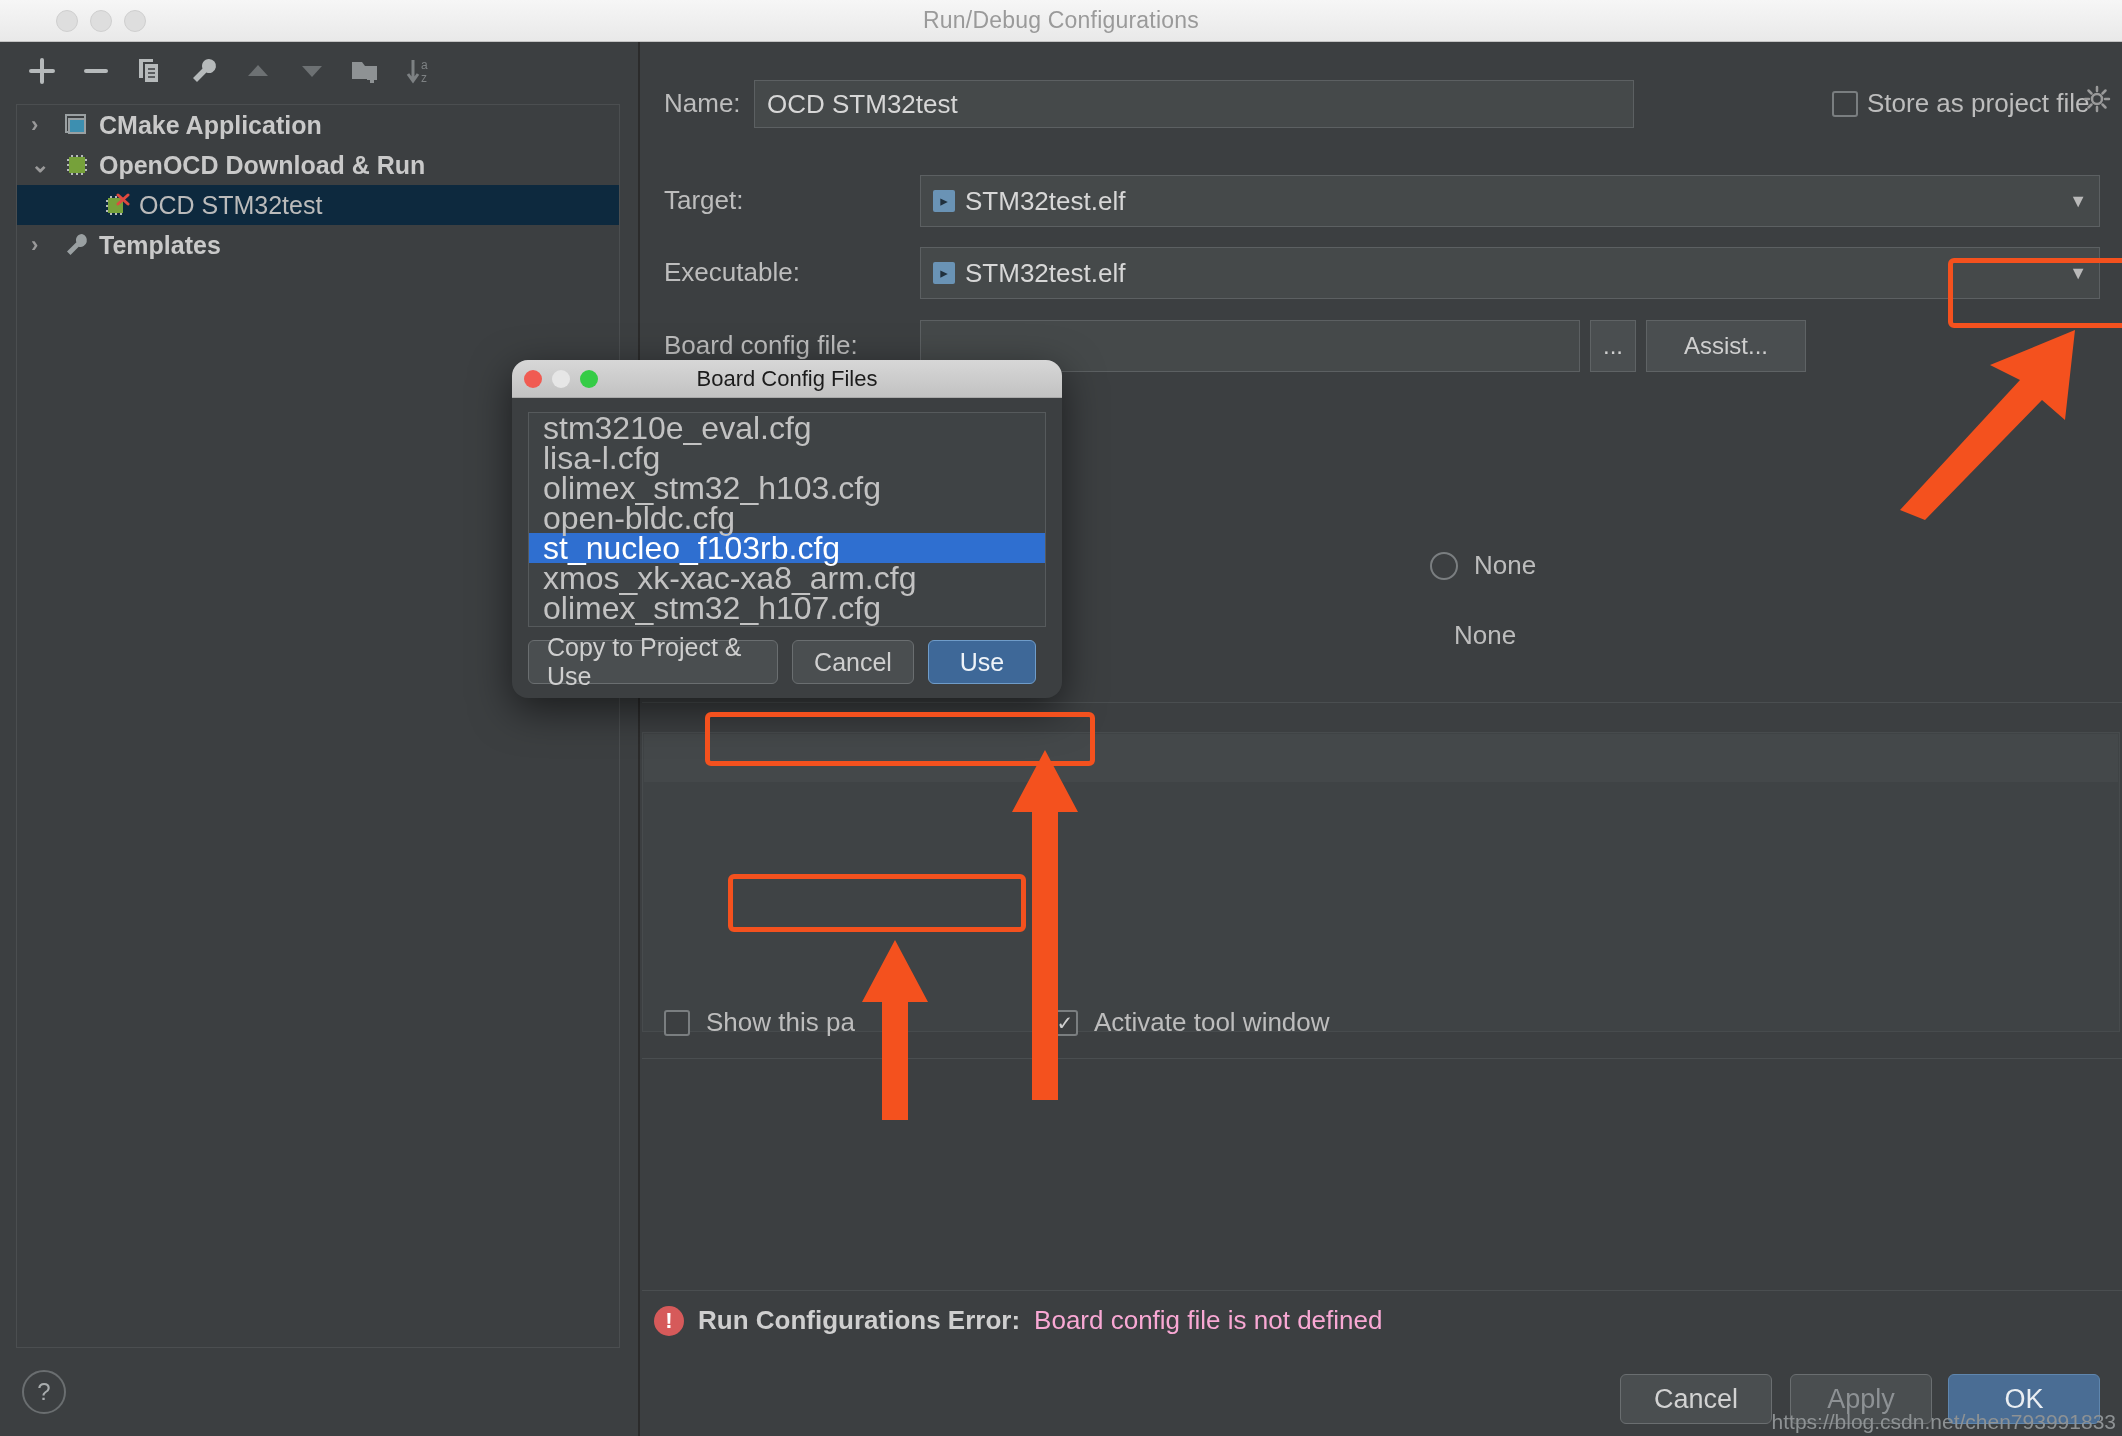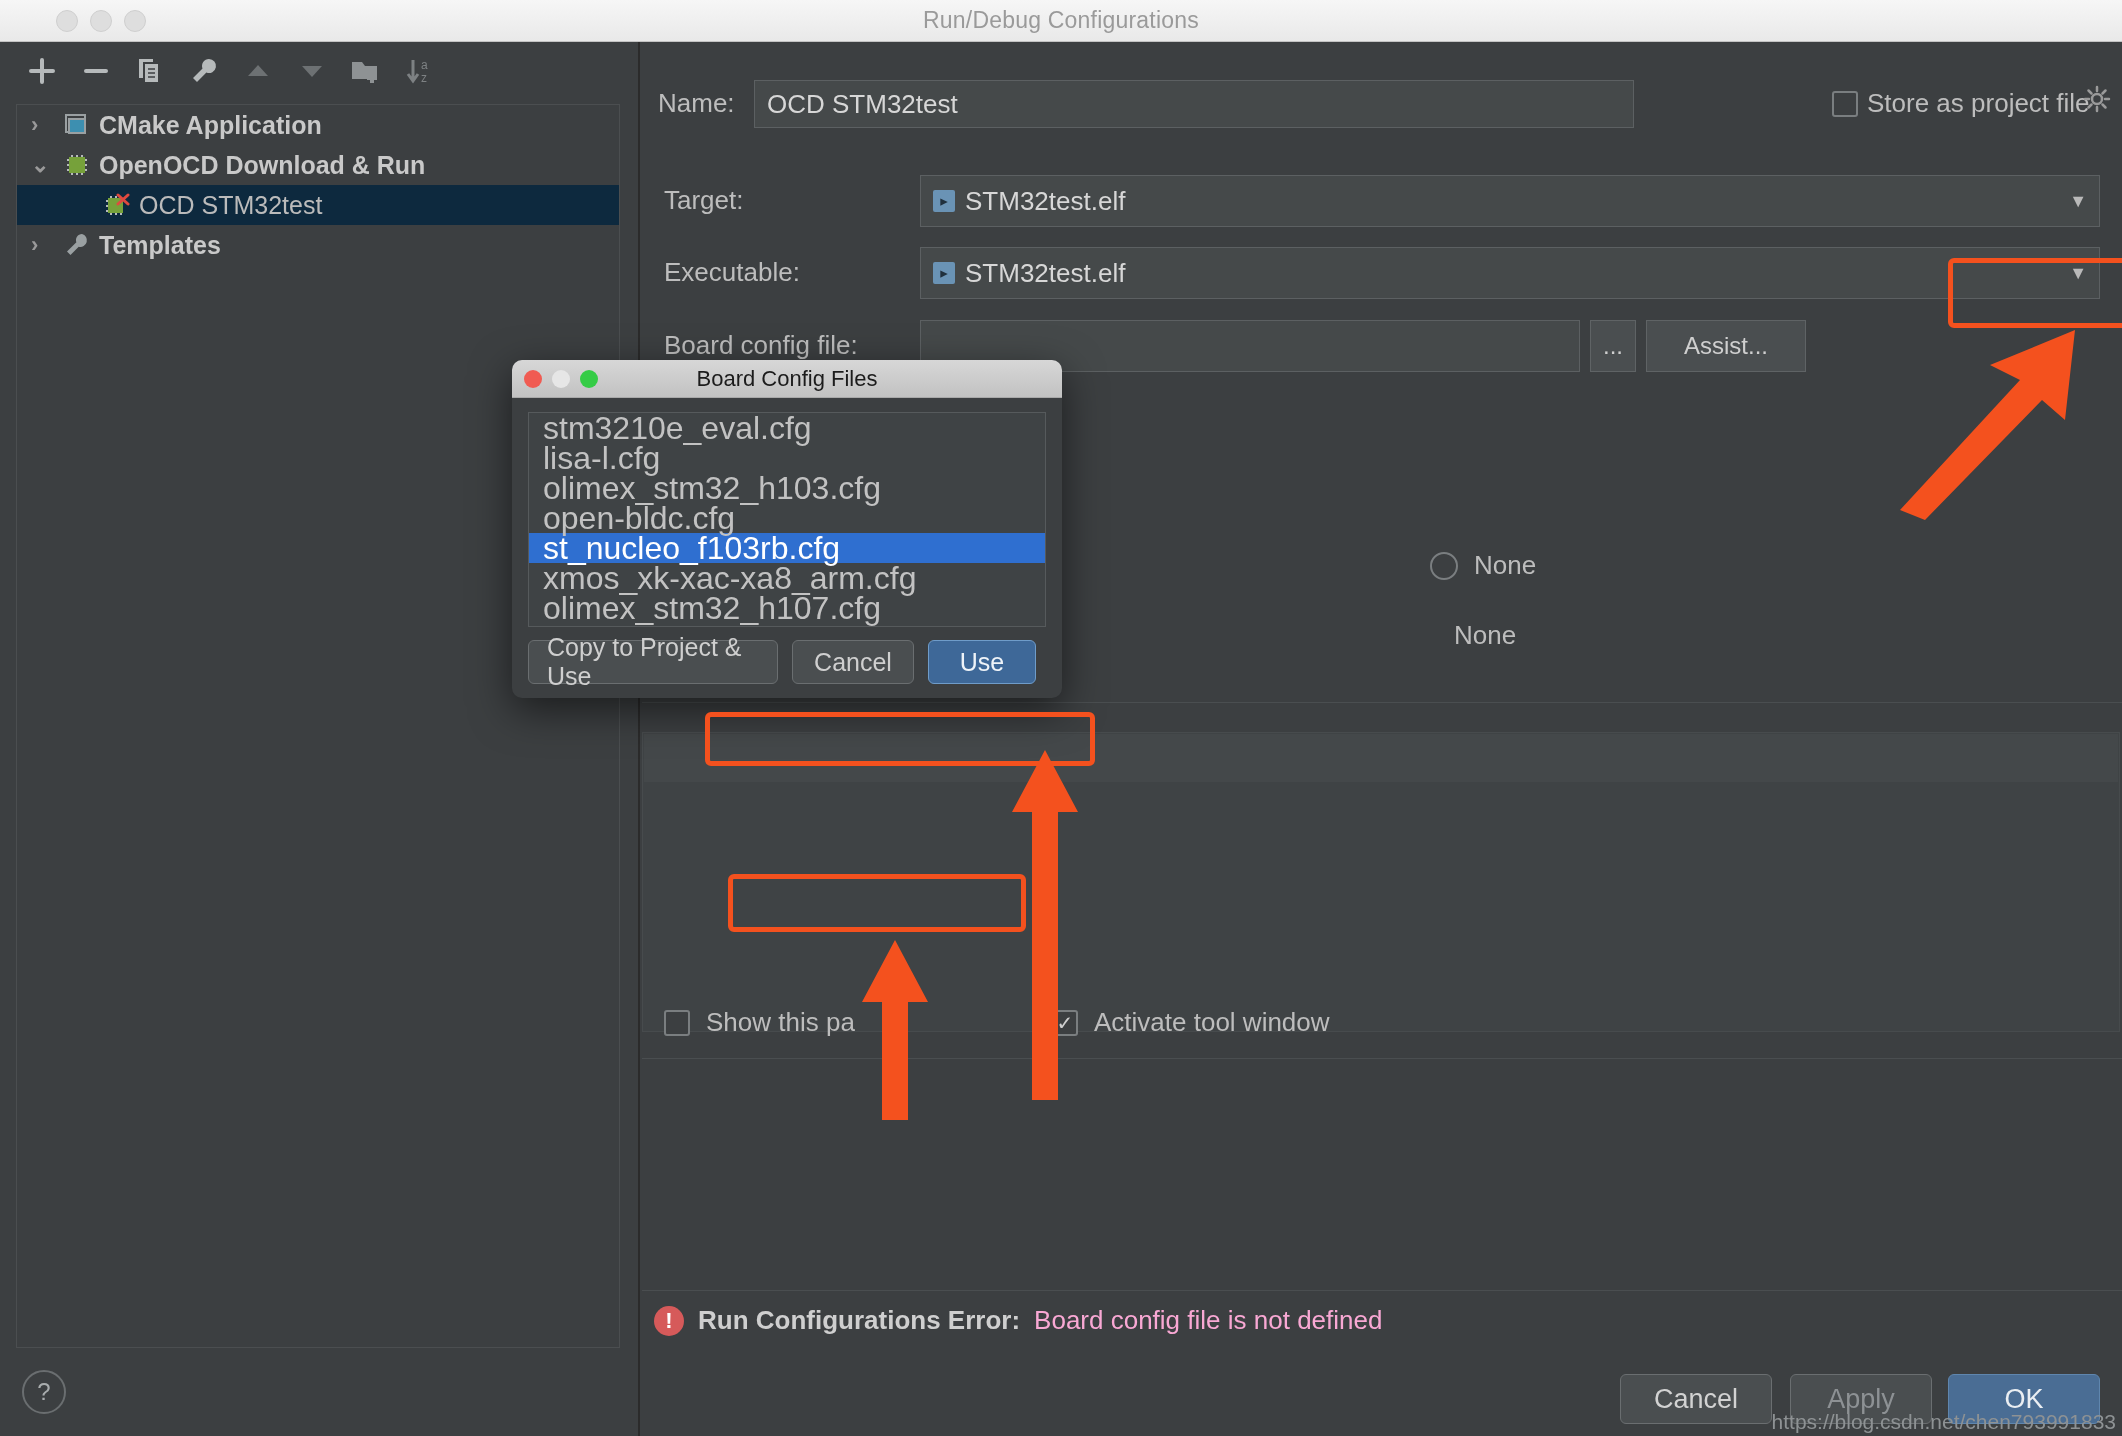--- a/index.html
+++ b/index.html
@@ -160,21 +160,21 @@
   .watermark {
     position:absolute; right: 6px; bottom: 2px;
     color:#8e9294; font-size: 21px;
   }
 
   
   .modal {
     position:absolute; left: 512px; top: 360px;
     width: 550px; height: 338px;
     background:#3c3f41;
-    border-radius: 10px;
+    border-radius: 16px;
     box-shadow: 0 12px 40px rgba(0,0,0,0.55);
     overflow:hidden;
   }
   .modal-title {
     height: 38px;
     background: linear-gradient(#d7d7d7, #c2c2c2);
     border-bottom:1px solid #a9a9a9;
     display:flex; align-items:center; position:relative;
   }
   .modal-traffic { display:flex; gap:10px; margin-left:12px; }
@@ -323,21 +323,21 @@
         <span>Templates</span>
       </div>
     </div>
 
     <div class="help-btn">?</div>
   </div>
 
   <div class="right-panel">
 
     <div class="form-row" style="left:0; top:38px; width:1480px; height:48px;">
-      <div class="lbl" style="position:absolute; left:16px; top:8px;">Name:</div>
+      <div class="lbl" style="position:absolute; left:22px; top:8px;">Name:</div>
       <div class="text-input" style="position:absolute; left:112px; top:0; width:880px; height:48px;">
         <span>OCD STM32test</span>
       </div>
       <div style="position:absolute; left:1190px; top:8px; display:flex; align-items:center; gap:9px;">
         <span class="checkbox-sq"></span>
         <span class="lbl">Store as project file</span>
       </div>
       <div class="gear" style="position:absolute; left:1440px; top:5px;">
         <svg width="30" height="30" viewBox="0 0 30 30">
           <circle cx="15" cy="14" r="5" fill="none" stroke="#9a9a9a" stroke-width="2.5"></circle>

